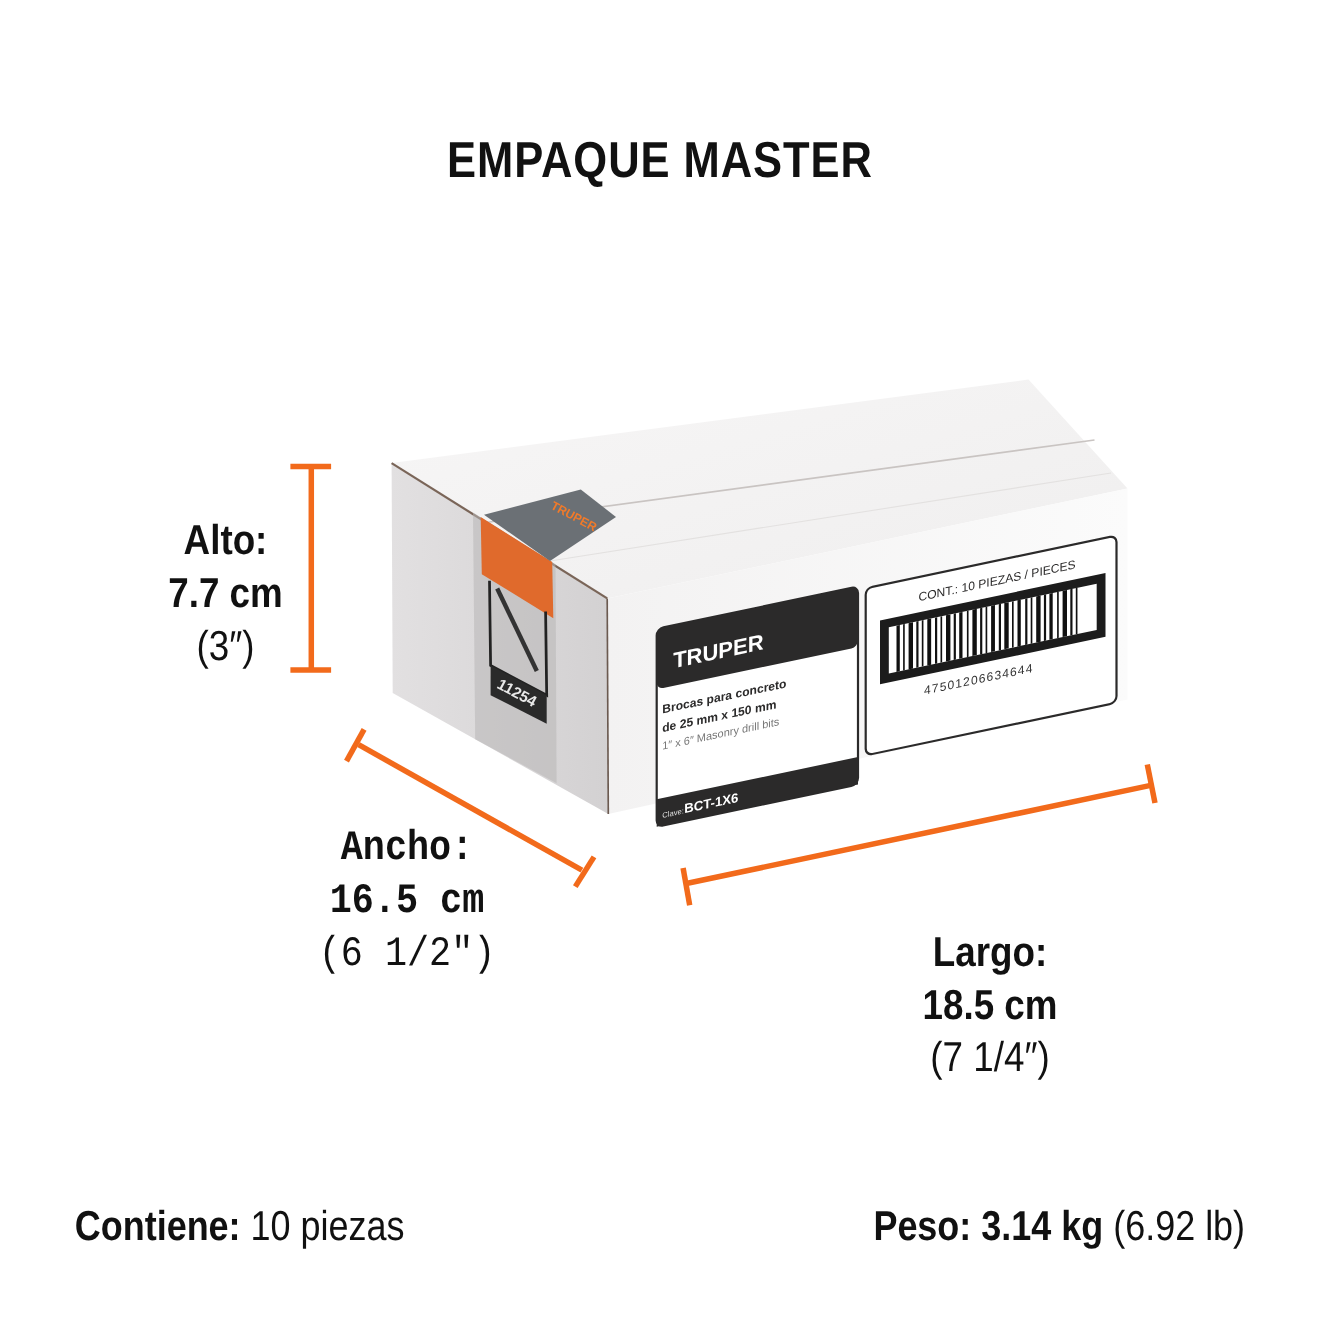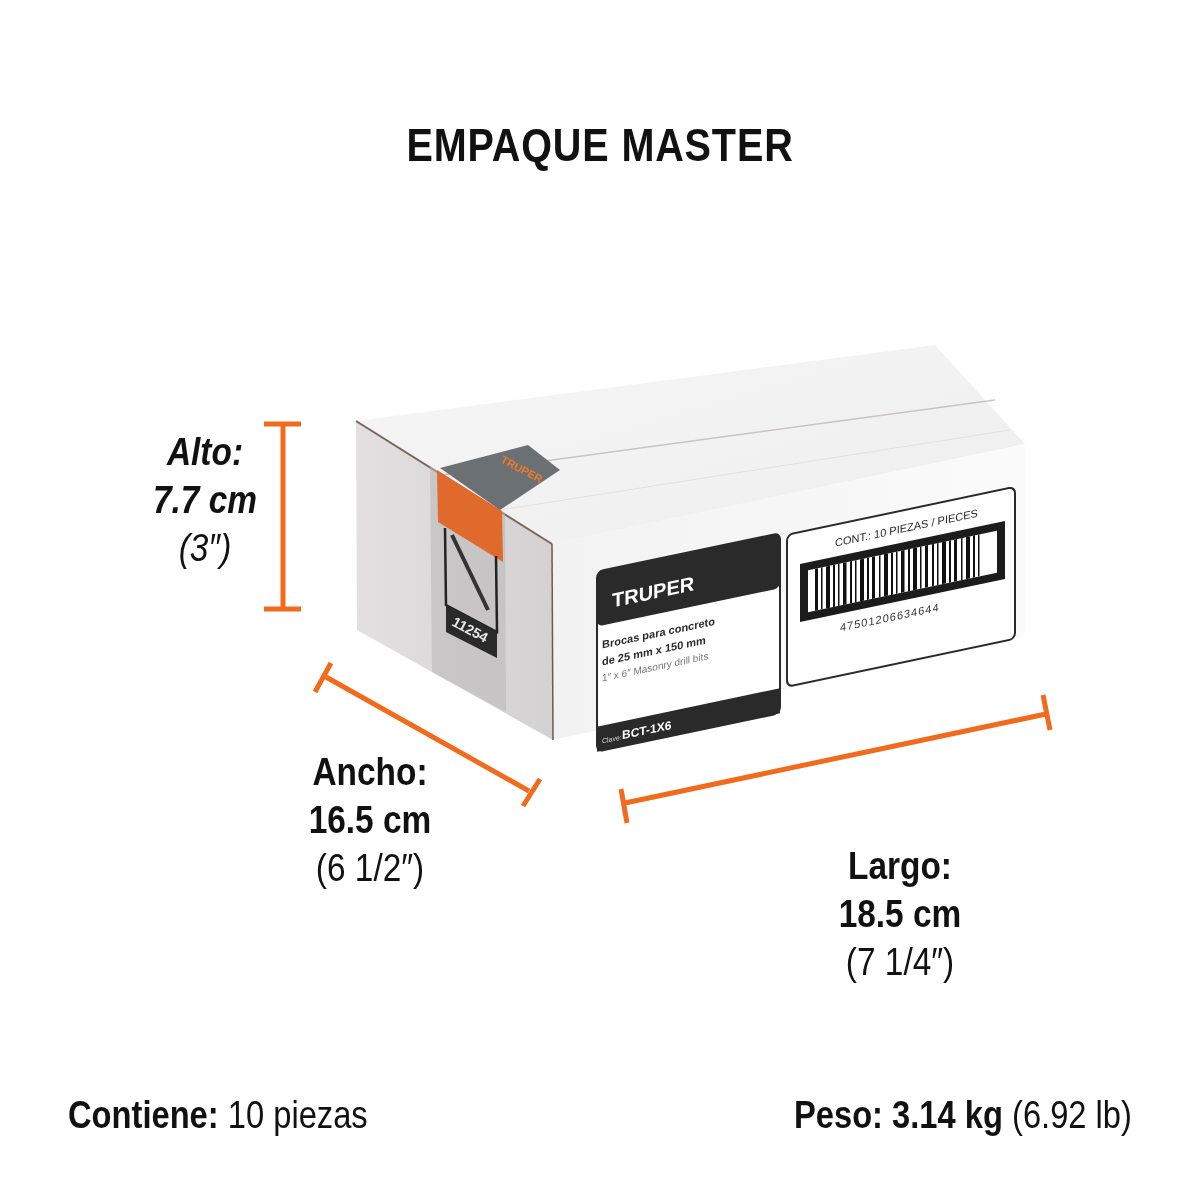--- a/index.html
+++ b/index.html
@@ -2,22 +2,22 @@
 <html><head>
 <meta charset="utf-8">
 <style>
   html, body { margin:0; padding:0; background:#ffffff; }
   body { width:1200px; height:1200px; position:relative; overflow:hidden;
          font-family:"Liberation Sans", "DejaVu Sans", sans-serif; color:#111; }
   .title { position:absolute; left:0; width:1200px; top:118px; text-align:center;
            font-size:46px; font-weight:bold; letter-spacing:1px; transform:scaleX(0.86); }
   .dim { position:absolute; font-weight:bold; font-size:38px; line-height:48px; color:#111; text-align:center; }
   .dim .sub { font-weight:normal; display:block; }
-  #alto { left:140px; top:428px; width:130px;font-style:italic; }
-  #ancho { left:270px; top:748px; width:200px; }
+  #alto { left:140px; top:468px; width:130px; }
+  #ancho { left:270px; top:748px; width:200px;font-family:Liberation Mono, monospace; }
   #largo { left:790px; top:808px; width:220px;margin-top:34px; }
   .dim span { transform:scaleX(0.88); display:block; }
   .footer-left { position:absolute; left:68px; top:1094px; font-size:38px; transform-origin:left; transform:scaleX(0.86); white-space:nowrap; }
   .footer-right { position:absolute; right:68px; top:1094px; font-size:38px; transform-origin:right; transform:scaleX(0.86); white-space:nowrap; }
   .footer-left b, .footer-right b { font-weight:bold; }
   svg.scene { position:absolute; left:0; top:0; }
 </style>
 </head>
 <body>
 

